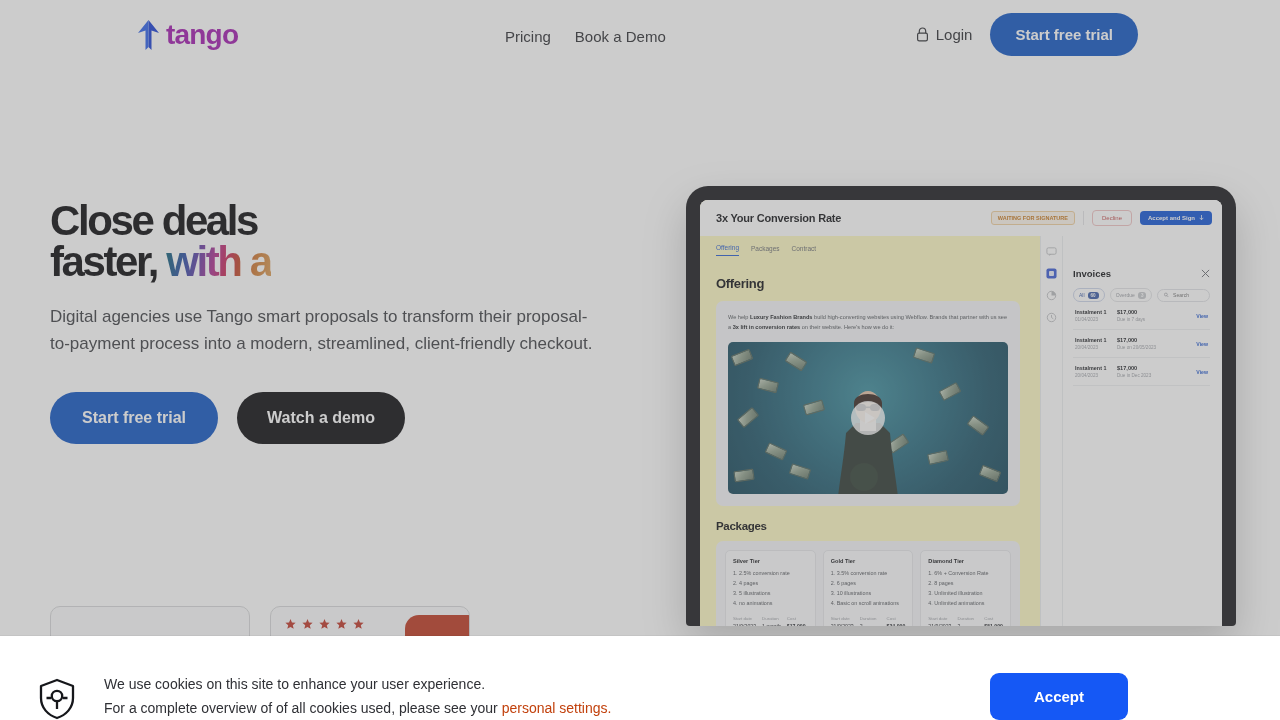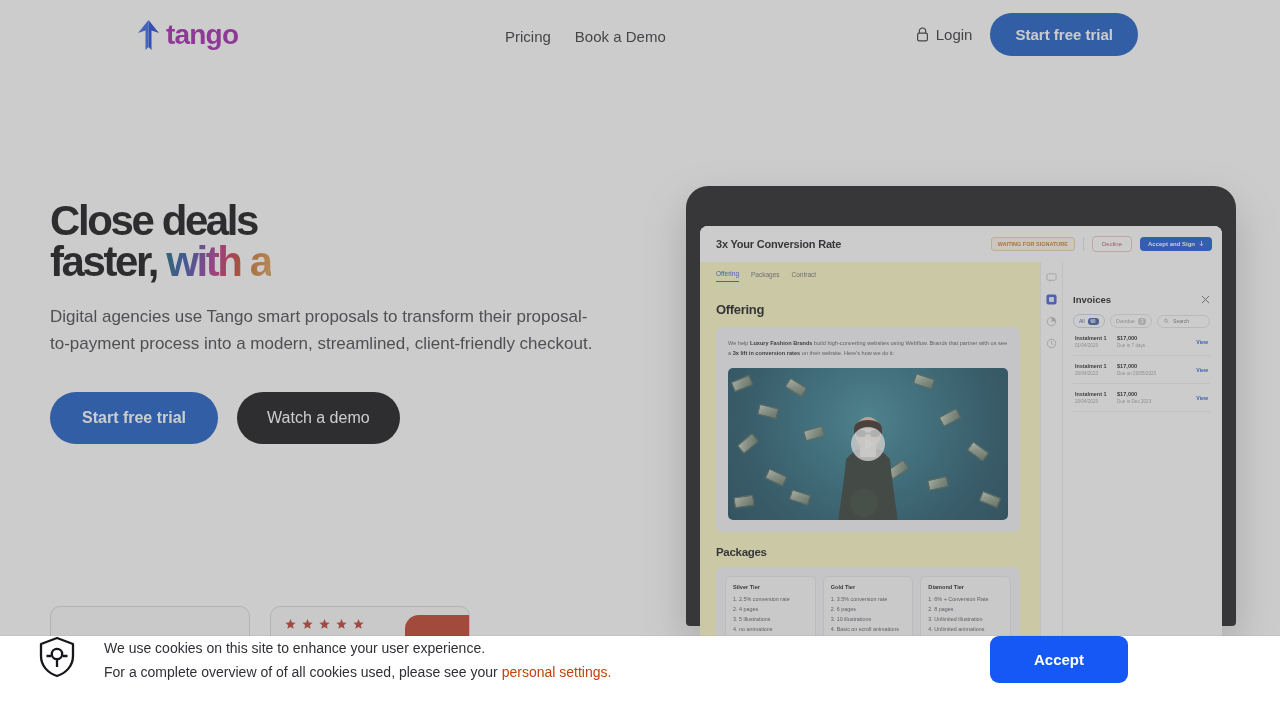--- a/index.html
+++ b/index.html
@@ -80,21 +80,21 @@
   }
   .cta-row { margin-top: 34px; display: flex; gap: 19px; }
   .btn-primary {
     background: #1256c4; color: #ffffff;
     font-size: 16px; font-weight: bold;
     border: none; border-radius: 30px;
     padding: 17px 32px; cursor: pointer; white-space: nowrap;
   }
   .btn-dark {
     background: #0d0d10; color: #ffffff;
-    font-size: 16px; font-weight: normal;
+    font-size: 16px; font-weight: bold;
     border: none; border-radius: 30px;
     padding: 17px 30px; cursor: pointer; white-space: nowrap;
   }
   
   .teaser-row {
     position: absolute; left: 50px; top: 606px;
     display: flex; gap: 20px;
   }
   .teaser-card {
     width: 200px; height: 60px;
@@ -117,21 +117,20 @@
     border-radius: 22px 22px 4px 4px;
     padding: 14px 14px 0 14px;
     box-shadow: 0 18px 44px rgba(0,0,0,0.22);
   }
   #screen {
     width: 100%; height: 100%;
     background: #ffffff;
     border-radius: 8px 8px 0 0;
     overflow: hidden; position: relative;
     display: flex;
-    margin-top: 26px;
   }
   
   .app-top {
     position: absolute; left: 0; top: 0; right: 0; height: 36px;
     display: flex; align-items: center; padding: 0 10px 0 16px;
     background: #ffffff; z-index: 4;
   }
   .app-title { font-size: 11px; font-weight: bold; color: #16171b; letter-spacing: -0.2px; }
   .app-top-right { margin-left: auto; display: flex; align-items: center; gap: 8px; }
   .badge-amber {
@@ -255,21 +254,21 @@
   .inv-date { font-size: 4.6px; color: #a0a3a9; margin-top: 2px; }
   .inv-c2 { flex: 1; }
   .inv-amt { font-size: 5.6px; font-weight: bold; color: #1b1d22; }
   .inv-sub { font-size: 4.6px; color: #a0a3a9; margin-top: 2px; }
   .inv-view { font-size: 5.2px; color: #2b5fd0; cursor: pointer; font-weight: bold; }
 
   
   #cookie {
     position: absolute; left: 0; bottom: 0; width: 1280px; height: 84px;
     background: #ffffff; z-index: 100;
-    display: flex; align-items: flex-start; padding: 0 152px 0 38px;
+    display: flex; align-items: flex-end; padding: 0 152px 0 38px;
     box-shadow: 0 -1px 0 rgba(0,0,0,0.04);
   }
   .shield-ico { width: 38px; height: 42px; flex: none; }
   .cookie-text { margin-left: 28px; }
   .cookie-line { font-size: 14px; color: #2f3035; line-height: 1.72; }
   .cookie-link { color: #c2410c; cursor: pointer; }
   .btn-accept {
     margin-left: auto; background: #1558f5; color: #fff;
     font-size: 15px; font-weight: bold; border: none;
     border-radius: 9px; padding: 15px 44px; cursor: pointer;

